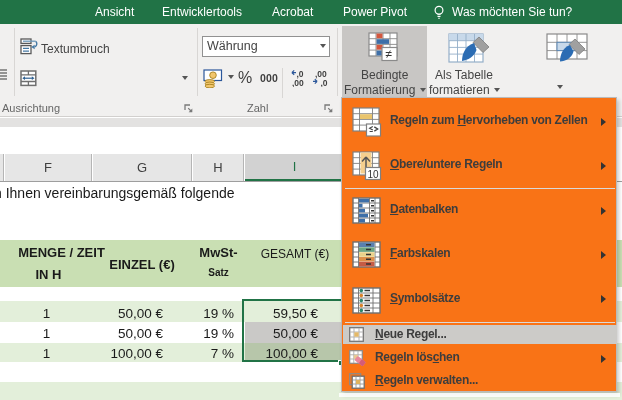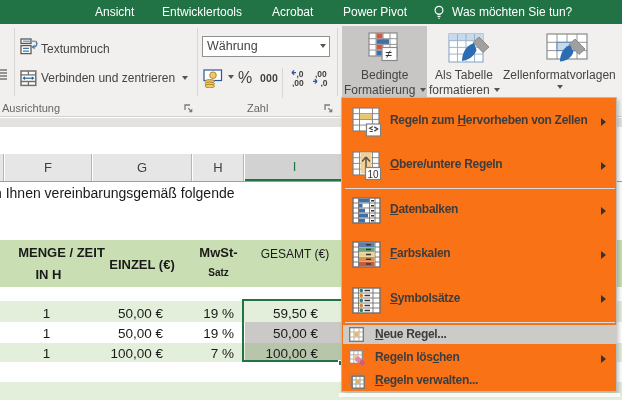--- a/index.html
+++ b/index.html
@@ -65,21 +65,20 @@
     </svg>
     <div class="rtext" style="left:41px; top:17.5px;">Textumbruch</div>
 
     <svg class="abs" style="left:20px; top:46px;" width="17" height="17" viewBox="0 0 17 17">
       <rect x="1" y="1" width="14.8" height="14.4" fill="#fff" stroke="#6f6f6f" stroke-width="1.5"></rect>
       <path d="M1 4.9h14.8 M1 11.5h14.8 M8.4 1v3.9 M8.4 11.5v4" stroke="#6f6f6f" stroke-width="1.3"></path>
       <path d="M4 8.2h9" stroke="#2e6091" stroke-width="1.2"></path>
       <path d="M5 6.3 L2.3 8.2 L5 10.1 Z" fill="#2e6091"></path>
       <path d="M11.8 6.3 L14.5 8.2 L11.8 10.1 Z" fill="#2e6091"></path>
     </svg>
-    <div class="rtext" style="left:41px; top:46.5px;">Verbinden und zentrieren</div>
     <div class="caret" style="left:182px; top:52px;"></div>
 
     <div class="glabel" style="left:2px; top:78px;">Ausrichtung</div>
     <svg class="abs" style="left:184px; top:80px;" width="9" height="9" viewBox="0 0 9 9">
       <path d="M1 6 V1 H6" stroke="#7a7a7a" stroke-width="1.3" fill="none"></path>
       <path d="M4.2 4.2 L7 7" stroke="#7a7a7a" stroke-width="1.2" fill="none"></path>
       <path d="M8.3 4.6 V8.3 H4.6 Z" fill="#7a7a7a"></path>
     </svg>
 
     <div class="vsep" style="left:197px; top:4px; height:68px;"></div>
@@ -147,21 +146,20 @@
     <div class="rtext" style="left:429px; top:59px;">formatieren</div>
     <div class="caret" style="left:494px; top:64px;"></div>
 
     <svg class="abs" style="left:546px; top:9px;" width="48" height="36" viewBox="0 0 48 36">
       <rect x="1" y="1" width="40" height="25" fill="#fff" stroke="#8a8a8a" stroke-width="1.2"></rect>
       <path d="M1 9.3h40 M1 17.6h40 M11 1v25 M21 1v25 M31 1v25" stroke="#8a8a8a" stroke-width="0.9"></path>
       <rect x="11" y="9.3" width="20" height="8.3" fill="#c8d9ea" stroke="#5a87b5" stroke-width="1"></rect>
       <path d="M29 6 L39 16 L33 21.5 L23 11.5 Z" fill="#a0a0a0" stroke="#7d7d7d" stroke-width="0.8"></path>
       <path d="M24 12 C16 15 14 23 14 28.5 C19.5 28 25.5 25.5 27.5 18.5 Z" fill="#2b6cb3"></path>
     </svg>
-    <div class="rtext" style="left:503px; top:44px;">Zellenformatvorlagen</div>
     <div class="caret" style="left:557px; top:61px;"></div>
   </div>
 
   <div id="sheet" class="abs">
     <div class="abs" style="left:0; top:1px; width:622px; height:9px; background:#e3e2e1;"></div>
 
     <div class="colhead" style="left:0; width:4px;"></div>
     <div class="colhead" style="left:5px; width:87px;">F</div>
     <div class="colhead" style="left:93px; width:99px;">G</div>
     <div class="colhead" style="left:193px; width:51px;">H</div>

